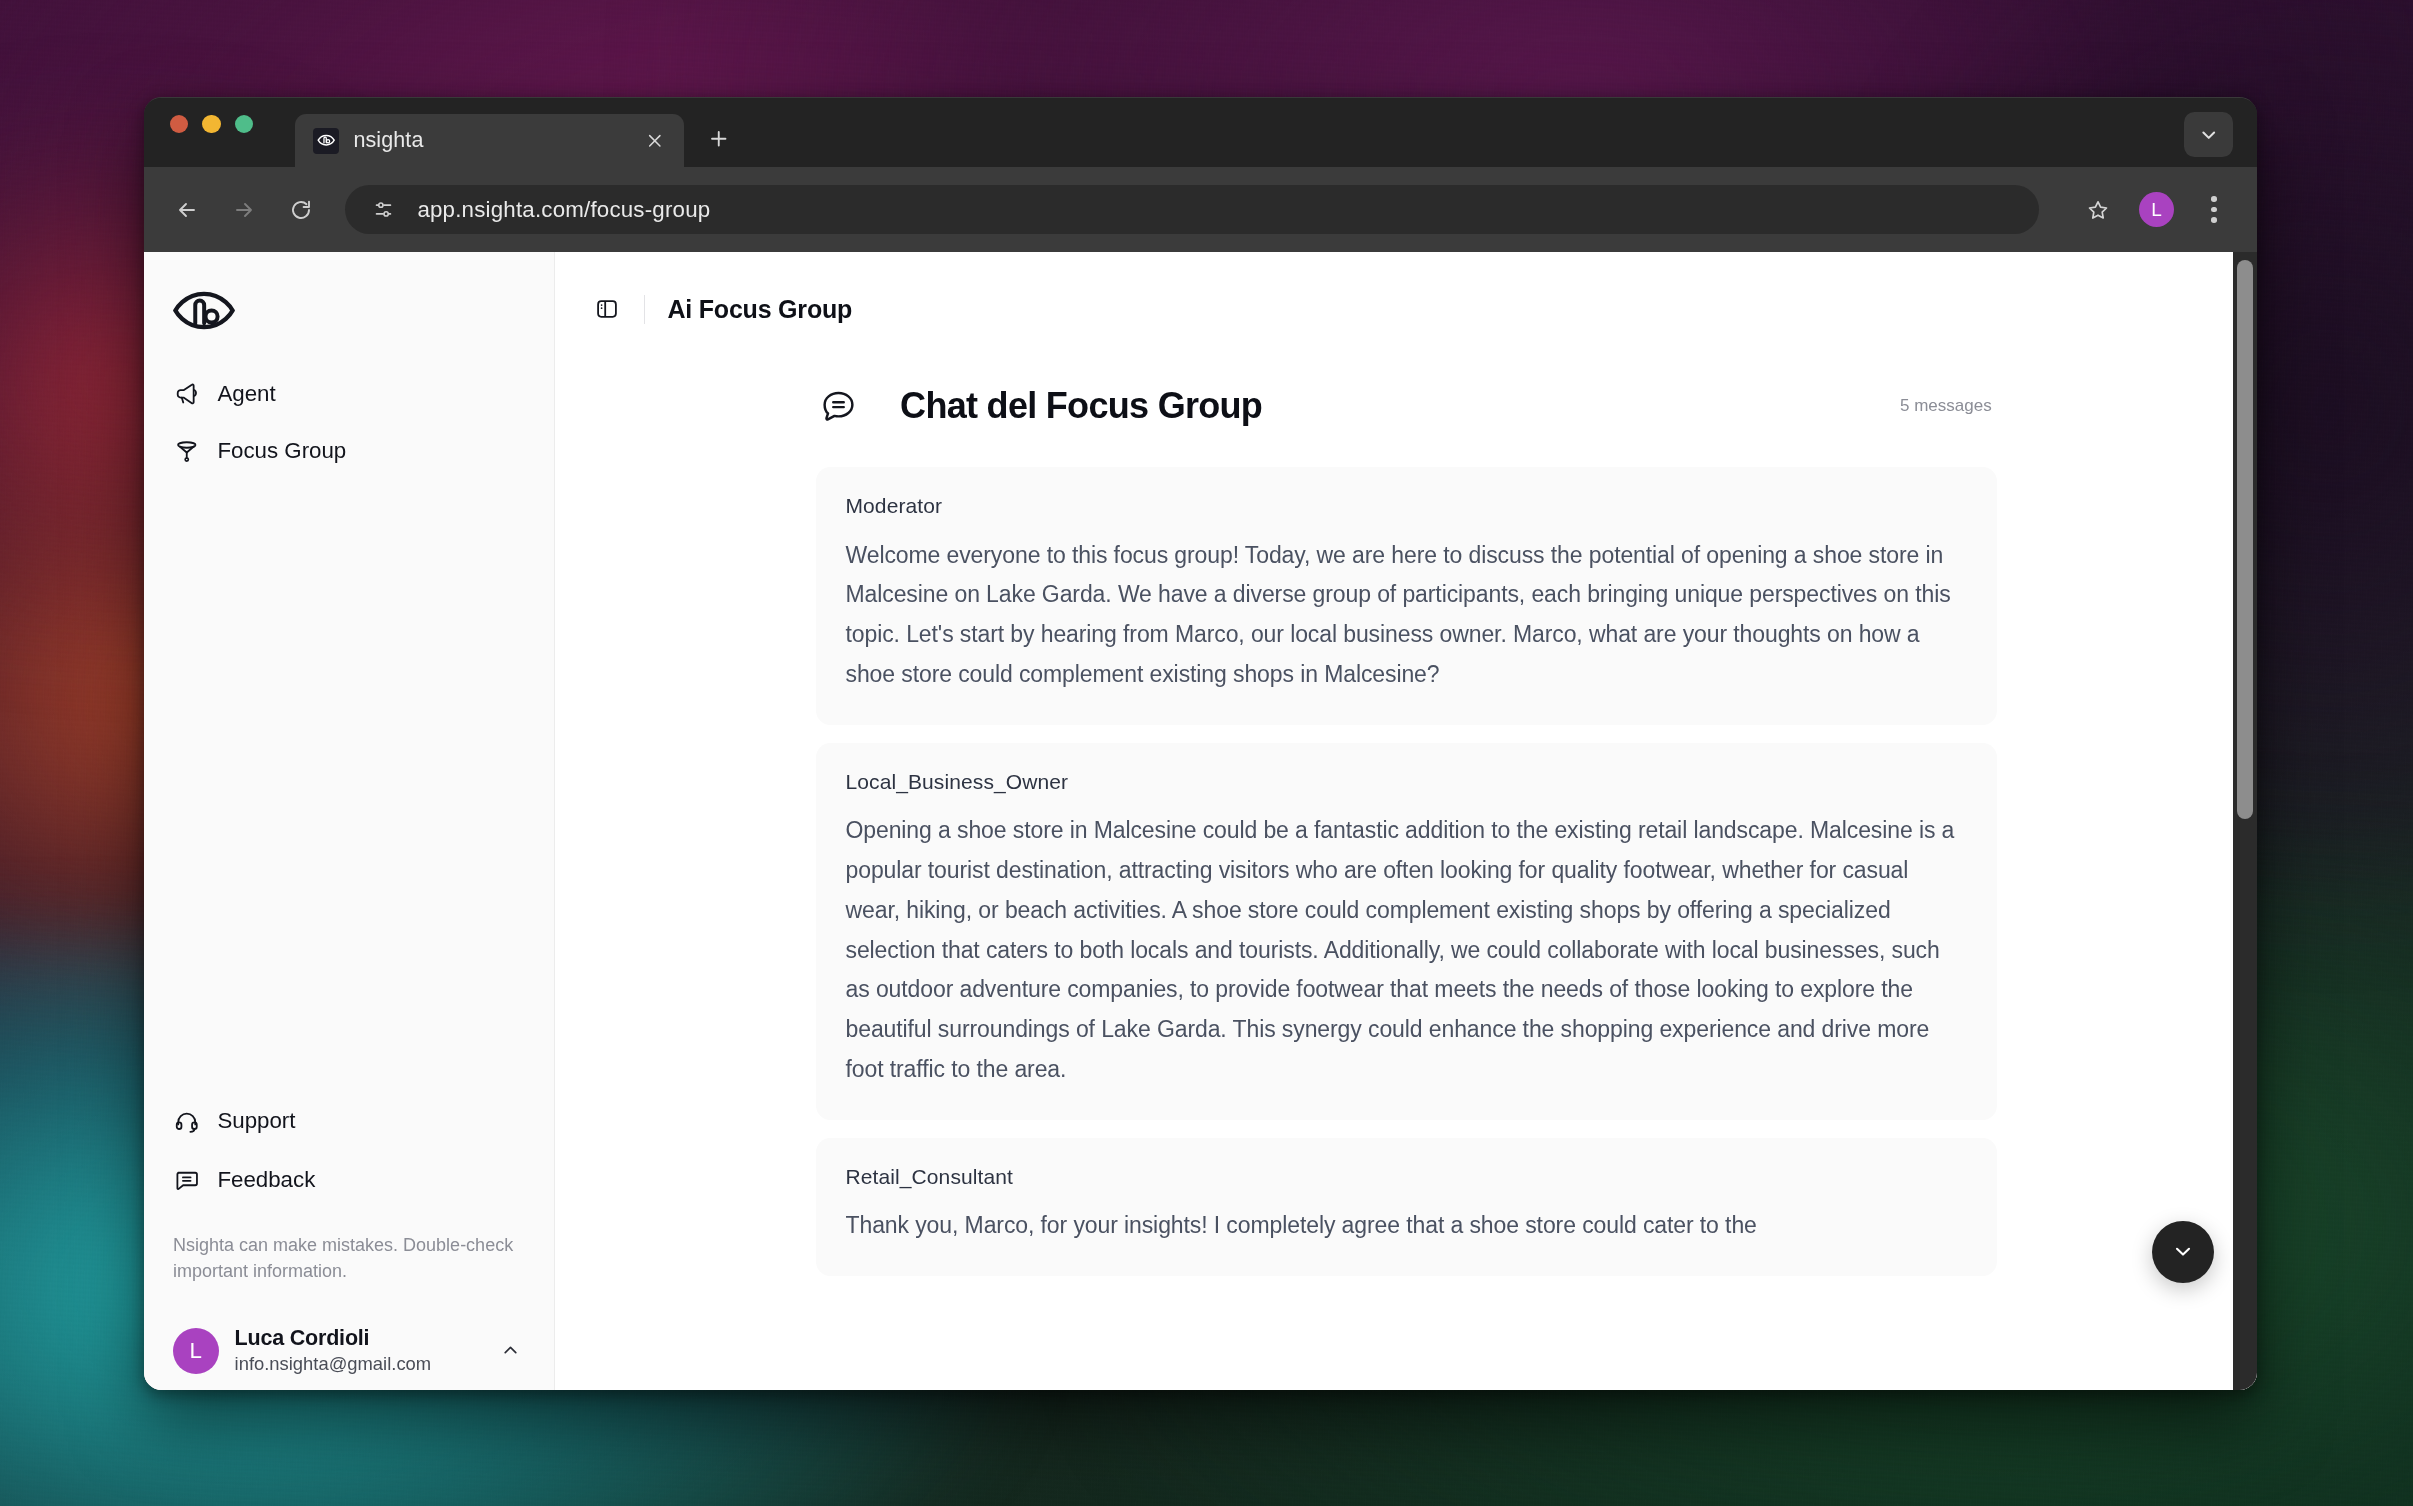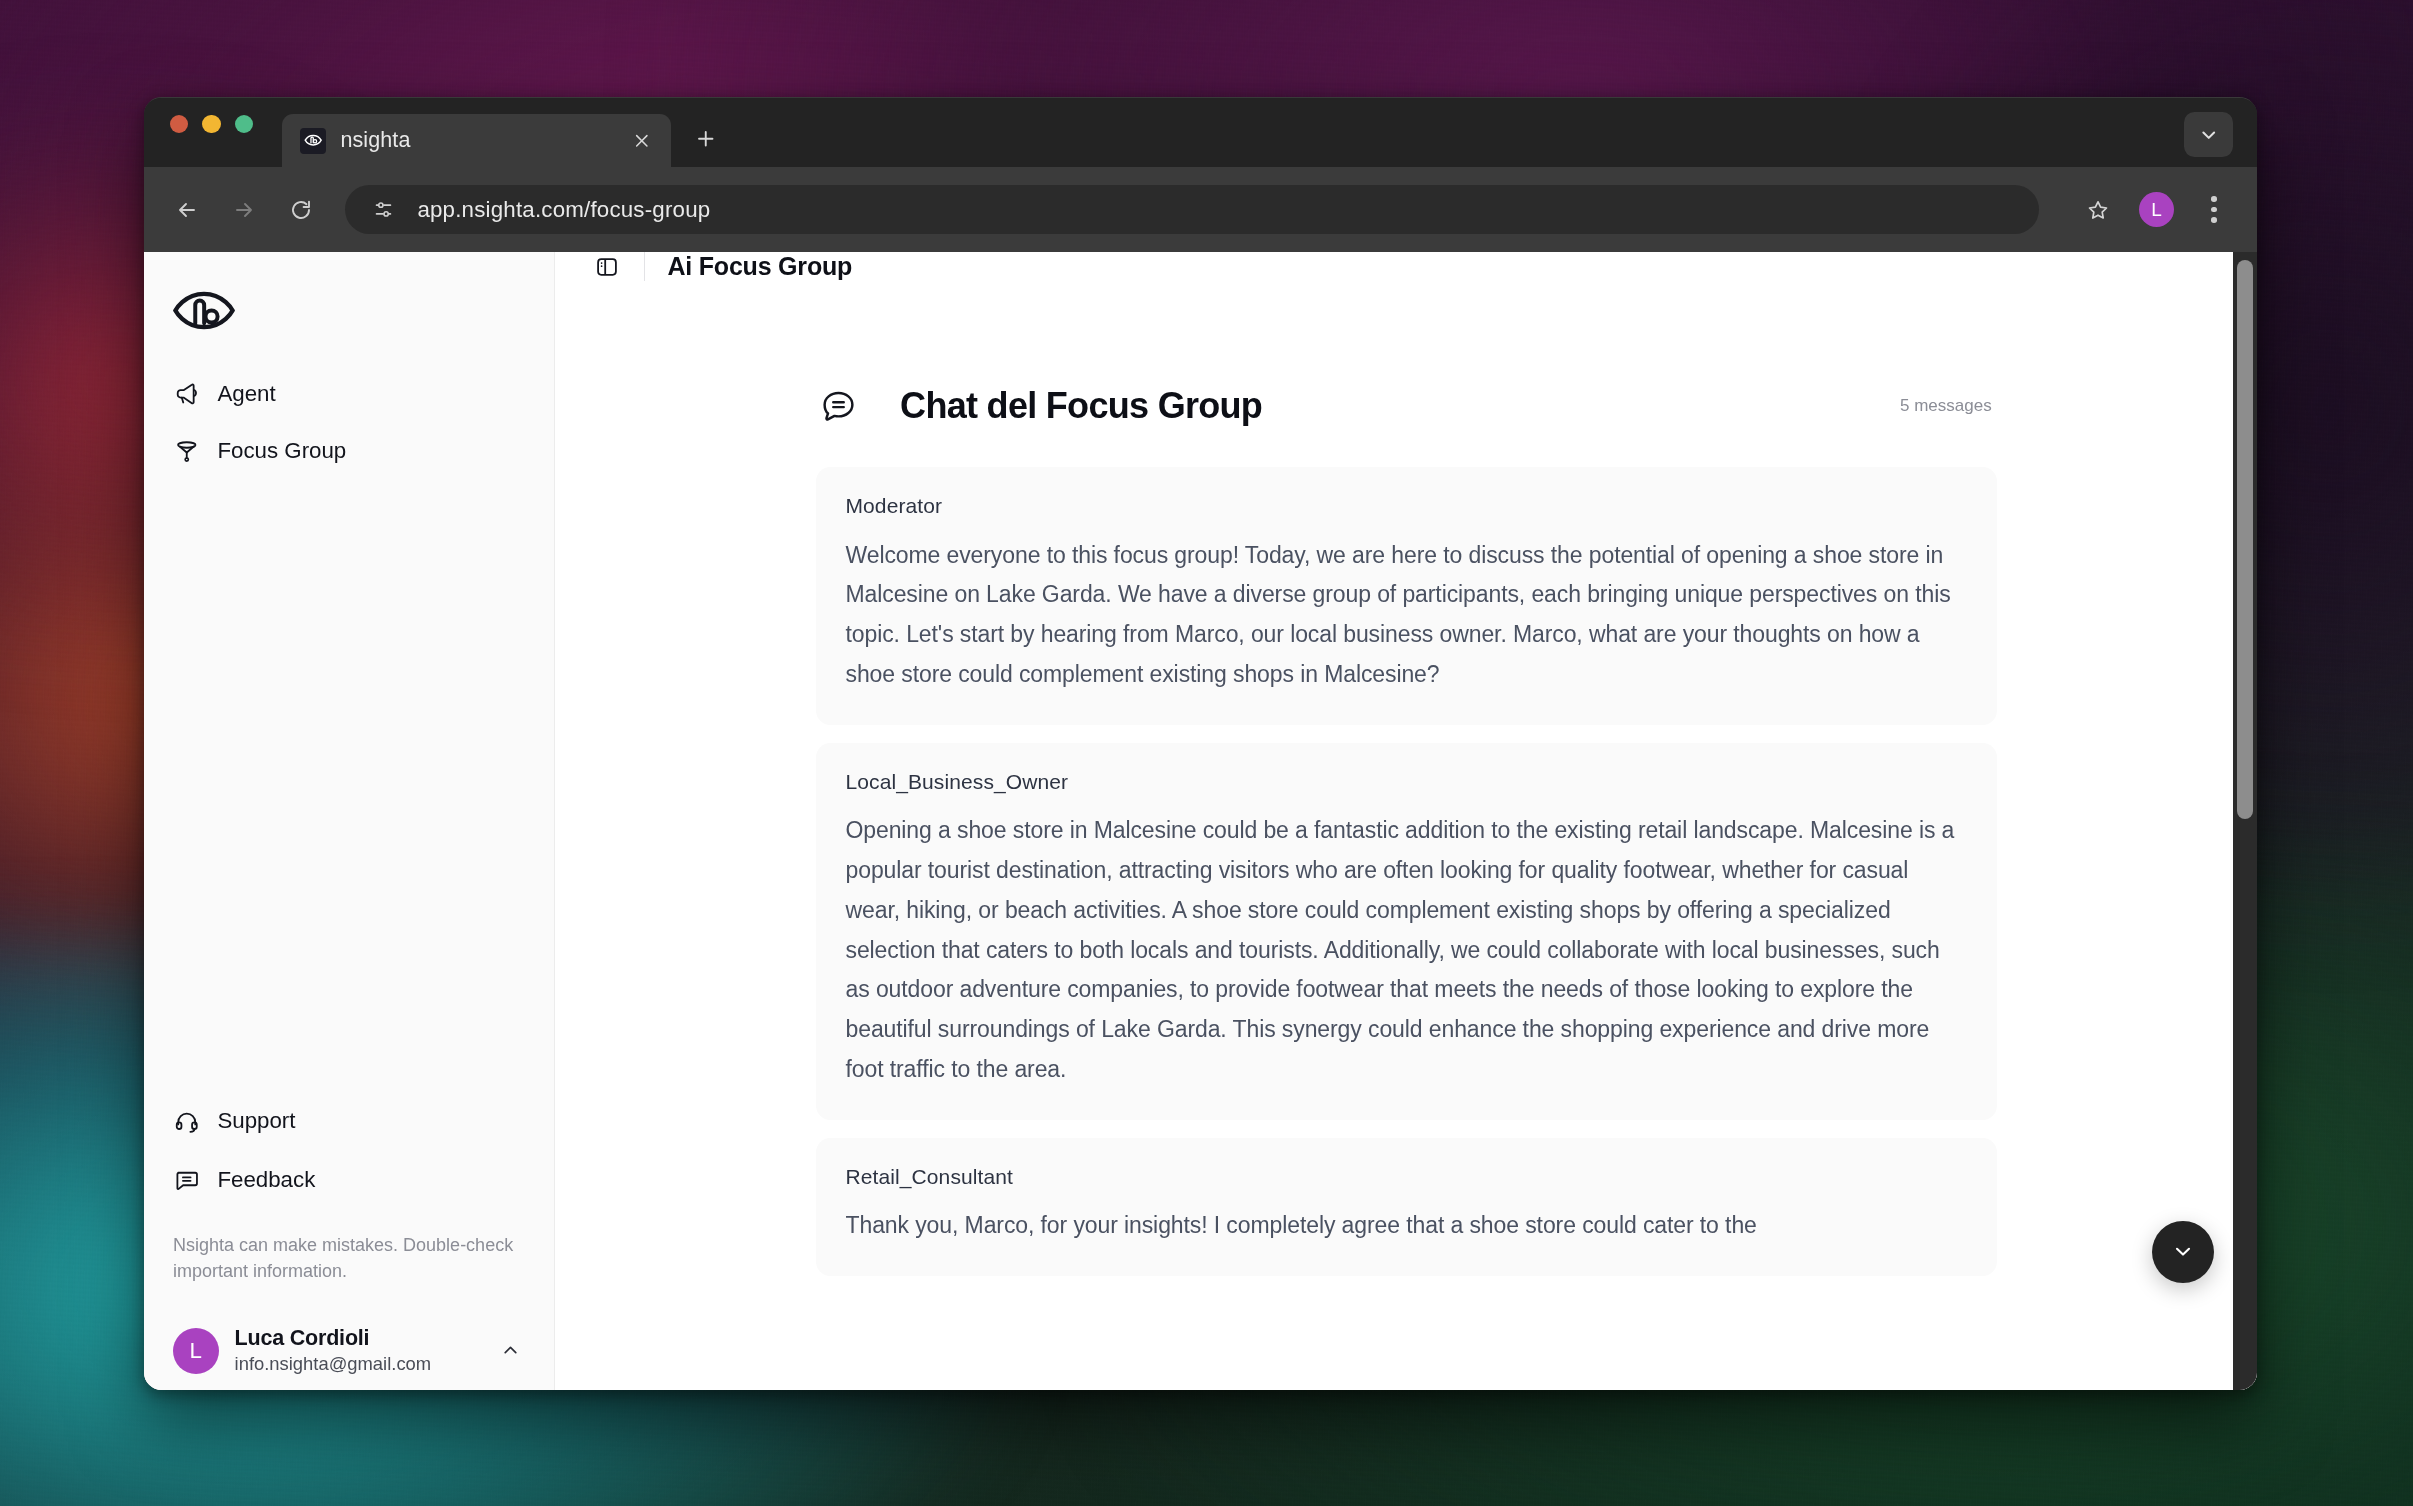--- a/index.html
+++ b/index.html
@@ -88,21 +88,21 @@
   .traffic {
     display: flex; gap: 14.4px; align-items: center;
     height: 69px; padding-bottom: 17.6px;
   }
   .dot { width: 18.4px; height: 18.4px; border-radius: 50%; }
   .dot.red { background: #d05c42; }
   .dot.yellow { background: #f2b632; }
   .dot.green { background: #4fbd8a; }
 
   .tab {
-    margin-left: 29px;
+    margin-left: 42px;
     width: 389px; height: 53px;
     background: #3b3b3b;
     border-radius: 11.2px 11.2px 0 0;
     display: flex; align-items: center;
     padding: 0 16px 0 17.6px;
     position: relative;
   }
   .tab-favicon {
     width: 26px; height: 26px;
     background: #1b1b24;
@@ -224,21 +224,21 @@
   }
   .user-meta { flex: 1; min-width: 0; }
   .user-name { font-size: 21.5px; font-weight: 700; color: #12141c; letter-spacing: -0.2px; }
   .user-mail { font-size: 18.4px; color: #4a4d57; margin-top: 2.4px; }
   .user-chevron { width: 29px; height: 29px; flex: none; display: flex; align-items: center; justify-content: center; color: #2b2d36; }
 
   
   .main { flex: 1; min-width: 0; display: flex; flex-direction: column; background: #fff; position: relative; }
   .topbar {
     height: 72px; flex: none;
-    display: flex; align-items: flex-start;
+    display: flex; align-items: flex-end;
     padding: 0 32px 0 37px;
     gap: 22.3px;
   }
   .panel-toggle { width: 30px; height: 30px; display: flex; align-items: center; justify-content: center; color: #14161e; }
   .topbar-sep { width: 0.8px; height: 29px; background: #e3e3e6; }
   .topbar-title { font-size: 25px; font-weight: 700; color: #0e1017; letter-spacing: -0.2px; }
 
   .scrollarea { flex: 1; overflow: hidden; padding: 0 0 0 0; position: relative; }
   .content-inner { max-width: 1181px; margin: 0 auto; padding: 61px 0 0 0; }
 

